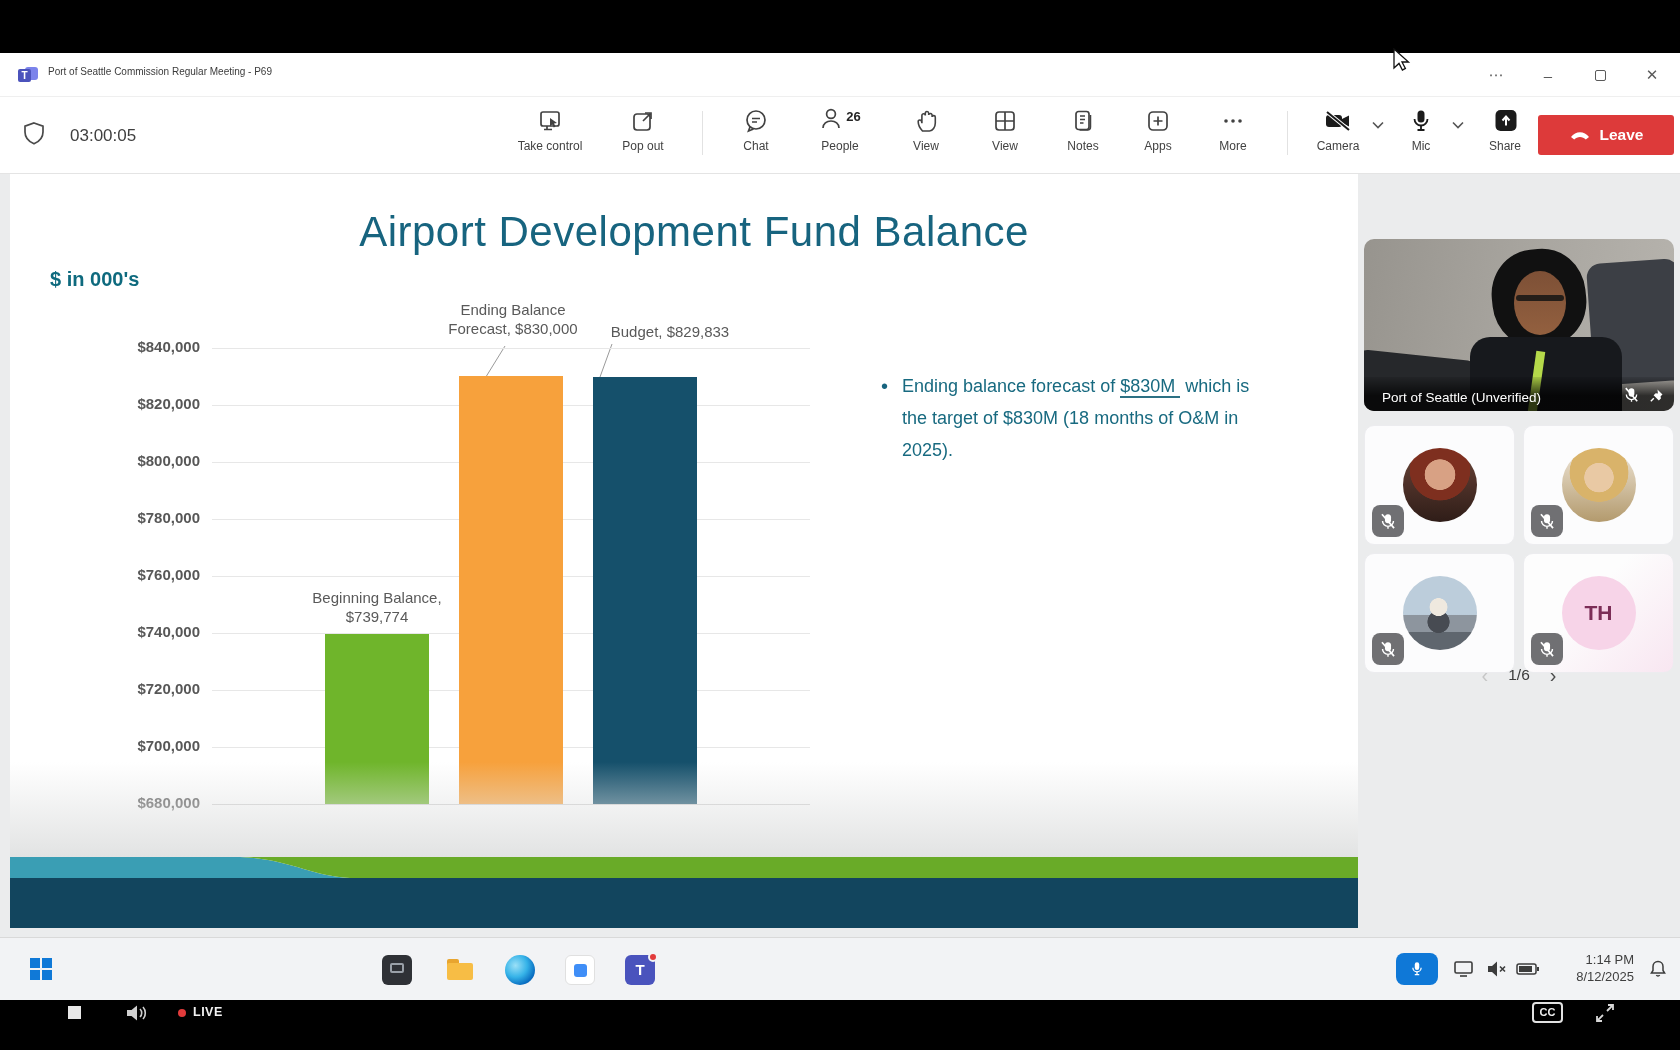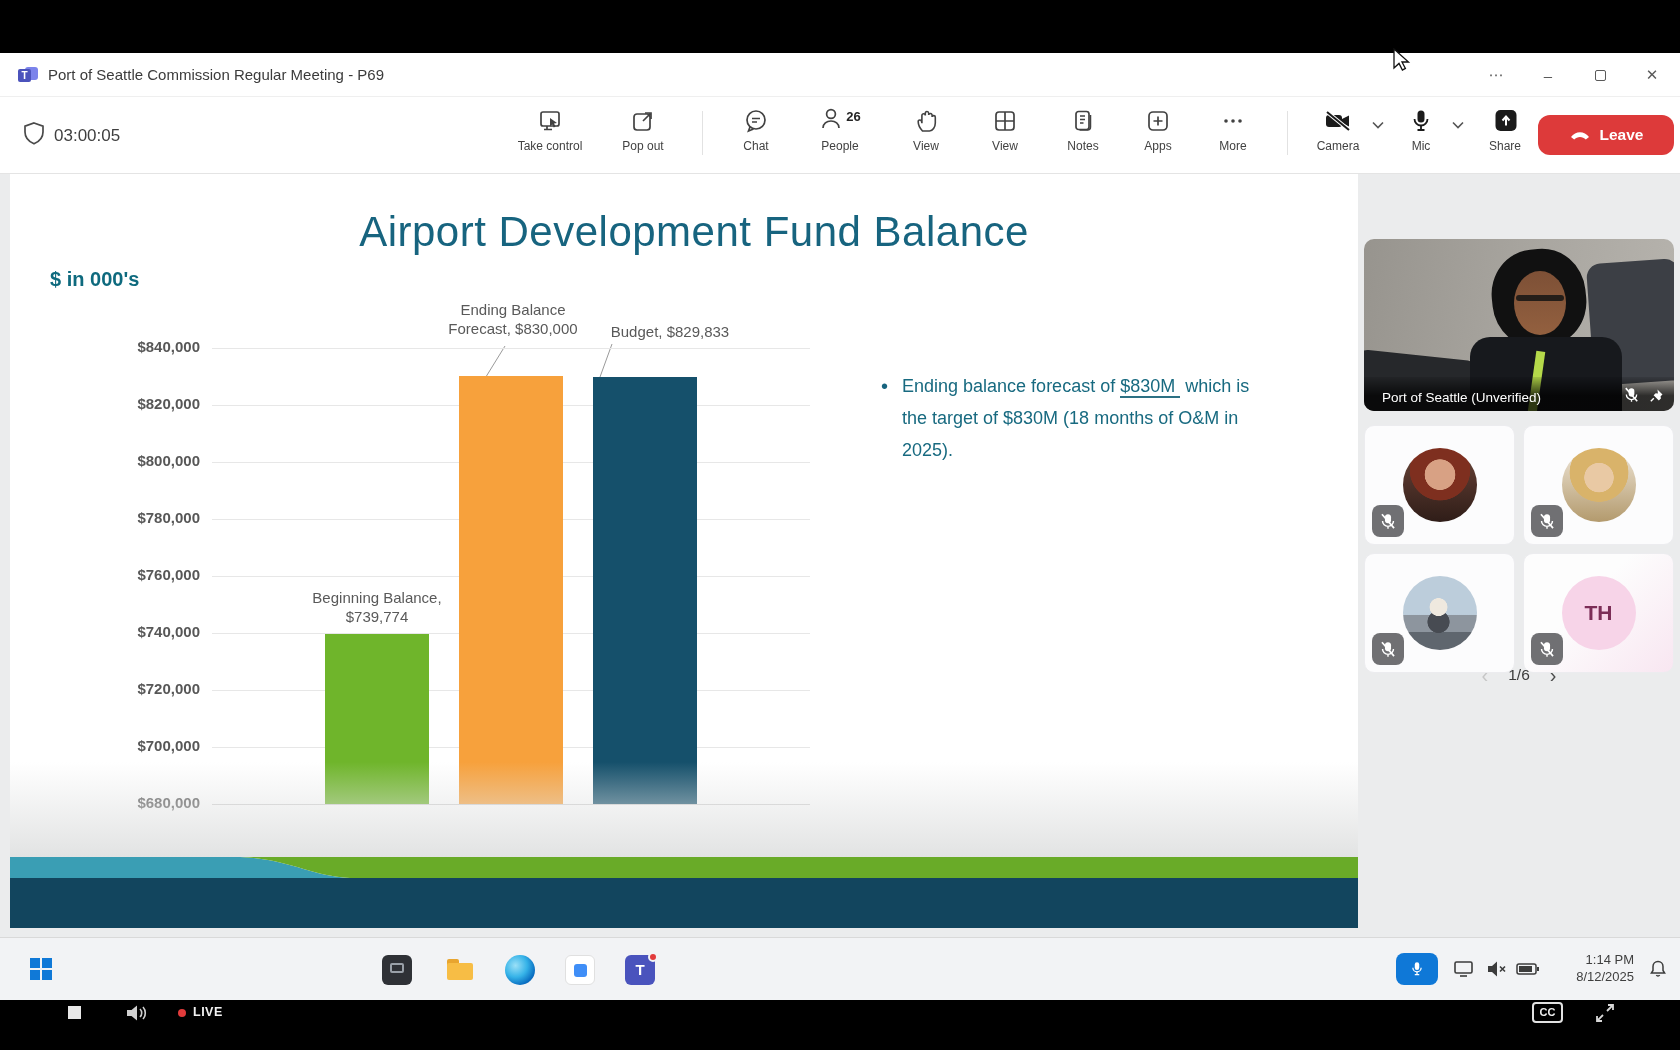--- a/index.html
+++ b/index.html
@@ -6,41 +6,41 @@
   html,body { width:1680px; height:1050px; background:#000; overflow:hidden;
     font-family:"Liberation Sans", sans-serif; }
 
   
   #titlebar { position:absolute; left:0; top:53px; width:1680px; height:44px; background:#fff;
     border-bottom:1px solid #efefef; }
   .teams-logo { position:absolute; left:18px; top:12px; width:20px; height:20px; }
   .teams-logo .tl-back { position:absolute; right:0; top:2px; width:13px; height:13px; background:#7b83eb; border-radius:3px;}
   .teams-logo .tl-front { position:absolute; left:0; top:4px; width:13px; height:13px; background:#4b53bc; border-radius:2px;
     color:#fff; font-size:10px; font-weight:bold; text-align:center; line-height:13px;}
-  #win-title { position:absolute; left:48px; top:13px; font-size:15px; color:#3b3b3b; }
+  #win-title { position:absolute; left:48px; top:13px; font-size:10px; color:#3b3b3b; }
   #win-controls { position:absolute; right:2px; top:0; height:44px; display:flex; }
   #win-controls .wc { width:52px; height:44px; display:flex; align-items:center; justify-content:center;
     color:#5a5a5a; font-size:15px; }
   #win-controls .wc-max span { display:block; width:11px; height:11px; border:1.4px solid #5a5a5a; border-radius:2px;}
 
   
   #toolbar { position:absolute; left:0; top:97px; width:1680px; height:77px; background:#fff;
     border-bottom:1px solid #e4e4e4; }
-  #timer-wrap { position:absolute; left:22px; top:24px; display:flex; align-items:center; gap:8px; color:#424242;}
+  #timer-wrap { position:absolute; left:22px; top:24px; display:flex; align-items:center; gap:24px; color:#424242;}
   #timer-text { font-size:17px; color:#3f3f3f; }
   #tb-items { position:absolute; left:504px; top:8px; display:flex; column-gap:6px; align-items:flex-start;}
   .tb-btn { display:flex; flex-direction:column; align-items:center; padding-top:2px; }
   .tb-btn .ic { height:28px; display:flex; align-items:center; justify-content:center; color:#424242;}
   .tb-btn .lbl { font-size:12px; color:#424242; margin-top:4px; white-space:nowrap;}
   .tb-sep { width:1px; height:44px; background:#e2e2e2; margin:6px 12px 0 12px;}
   .ppl-badge { font-size:13px; font-weight:bold; color:#242424; margin-left:3px; position:relative; top:-5px;}
   .chev { color:#555; margin:10px 2px 0 2px; }
   .tb-with-chev { display:flex; }
   #leave-btn { position:absolute; right:6px; top:18px; width:136px; height:40px; background:#dd3a3a;
-    border-radius:12px; display:flex; align-items:center; justify-content:center; gap:9px;
+    border-radius:3px; display:flex; align-items:center; justify-content:center; gap:9px;
     color:#fff; font-size:15.5px; font-weight:bold; }
 
   
   #stage { position:absolute; left:0; top:174px; width:1680px; height:763px; background:#ebeced; }
 
   
   #slide { position:absolute; left:10px; top:0; width:1348px; height:754px; background:#fff; overflow:hidden;}
   #slide-title { position:absolute; left:0; top:34px; width:1368px; text-align:center; font-size:42px;
     font-weight:500; color:#17647f; letter-spacing:0.5px;}
   #units-label { position:absolute; left:40px; top:94px; font-size:20px; font-weight:bold; color:#0e6a7e;}

